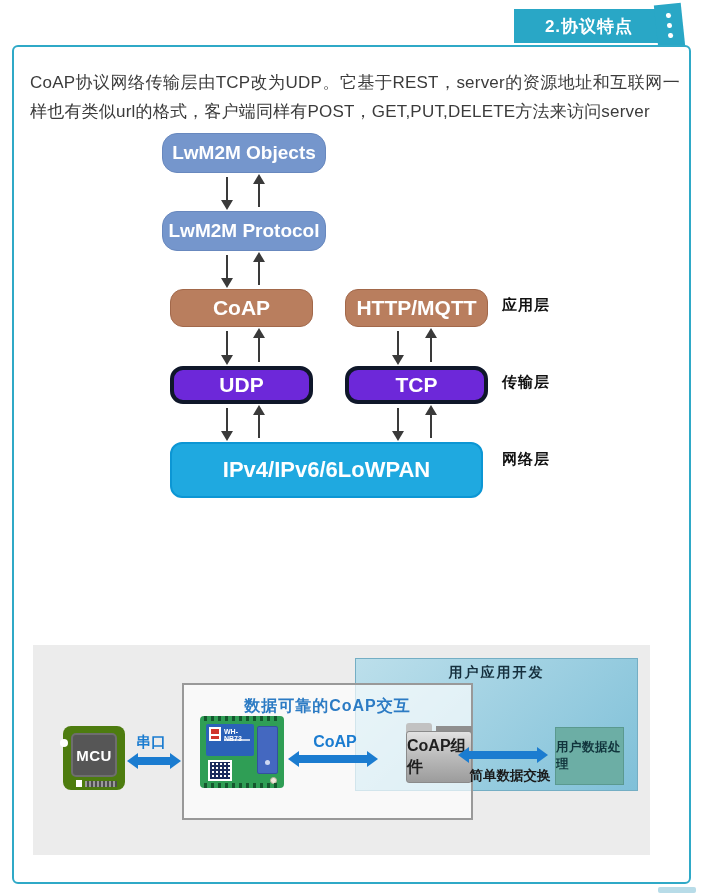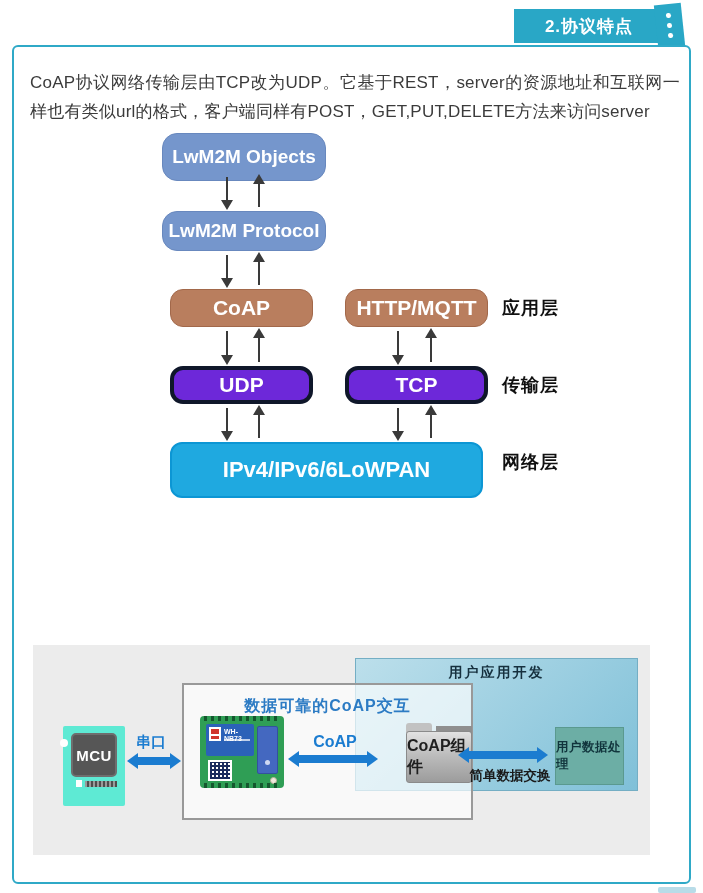--- a/index.html
+++ b/index.html
@@ -25,41 +25,41 @@
   .para1 { top:68px; }
   .para2 { top:492px; }
 
   
   .sbox { position:absolute; display:flex; align-items:center; justify-content:center;
           color:#fff; border-radius:13px; }
   .slate { background:#7596CC; border:1px solid #6888BE; font-size:19px; font-weight:600; }
   .brown { background:#B97E5E; border:1px solid #A2684A; font-size:21px; font-weight:600; }
   .orange { background:#6d28d9; border:4px solid #0f172a; font-size:21px; font-weight:700; }
   .cyanbox { background:#1FA9E0; border:2px solid #0C96D4; font-size:22px; font-weight:700; border-radius:12px; }
-  .layer-label { position:absolute; left:502px; font-size:18px; font-weight:700; color:#111; letter-spacing:1px; }
+  .layer-label { position:absolute; left:502px; font-size:15px; font-weight:700; color:#111; letter-spacing:1px; }
 
   .arr { position:absolute; width:12px; }
   .arr::before { content:''; position:absolute; left:5px; top:2px; bottom:2px; width:2px; background:#3a3a3a; }
   .arr.down::after { content:''; position:absolute; bottom:-1px; left:0;
      border-left:6px solid transparent; border-right:6px solid transparent; border-top:10px solid #3a3a3a; }
   .arr.up::after { content:''; position:absolute; top:-1px; left:0;
      border-left:6px solid transparent; border-right:6px solid transparent; border-bottom:10px solid #3a3a3a; }
 
   
   .gray-panel { position:absolute; left:33px; top:645px; width:617px; height:210px; background:#ECECEC; }
   .cyan-panel { position:absolute; left:355px; top:658px; width:283px; height:133px;
                 background:linear-gradient(135deg,#BCDFEB,#7FC0D8); border:1px solid #74AEC4; }
   .cyan-title { position:absolute; left:355px; top:664px; width:283px; text-align:center;
                 font-size:14px; font-weight:700; color:#16303E; letter-spacing:2px; }
   .white-box { position:absolute; left:182px; top:683px; width:291px; height:137px;
                background:rgba(255,255,255,0.68); border:2px solid #999; }
   .white-box-title { position:absolute; left:182px; top:696px; width:291px; text-align:center;
                font-size:16px; font-weight:700; color:#2C7BC4; letter-spacing:1px; }
 
-  .mcu { position:absolute; left:63px; top:726px; width:62px; height:80px; background:#5eead4; border-radius:2px; }
+  .mcu { position:absolute; left:63px; top:726px; width:62px; height:64px; background:#4d7c0f; border-radius:8px; }
   .mcu .die { position:absolute; left:8px; top:7px; width:46px; height:44px; background:#565656;
               border:2px solid #6e6e6e; border-radius:5px; display:flex; align-items:center; justify-content:center;
               color:#fff; font-size:15px; font-weight:700; letter-spacing:0.5px; }
   .mcu .notch { position:absolute; left:-3px; top:13px; width:8px; height:8px; background:#fff; border-radius:50%; }
   .mcu .pin-dot { position:absolute; left:13px; top:54px; width:6px; height:7px; background:#fff; }
   .mcu .pins { position:absolute; left:22px; top:55px; width:32px; height:6px;
                background:repeating-linear-gradient(90deg,#9a9a9a 0 2px,#4e4e4e 2px 4px); }
 
   .blue-label { position:absolute; color:#1b7cd0; font-weight:700; text-align:center; }
   .harrow { position:absolute; height:8px; background:#1b7cd0; }
@@ -119,21 +119,21 @@
   <div class="dots-deco">
       <i></i>
       <i></i>
       <i></i>
     </div>
 
   <div class="frame"></div>
 
   <div class="para para1">CoAP协议网络传输层由TCP改为UDP。它基于REST，server的资源地址和互联网一样也有类似url的格式，客户端同样有POST，GET,PUT,DELETE方法来访问server</div>
 
-  <div class="sbox slate" style="left:162px;top:133px;width:164px;height:48px;border-radius:15px;">
+  <div class="sbox slate" style="left:162px;top:133px;width:164px;height:40px;border-radius:15px;">
     <span>LwM2M Objects</span>
   </div>
   <div class="sbox slate" style="left:162px;top:211px;width:164px;height:40px;border-radius:15px;">
     <span>LwM2M Protocol</span>
   </div>
   <div class="sbox brown" style="left:170px;top:289px;width:143px;height:38px;">
     <span>CoAP</span>
   </div>
   <div class="sbox brown" style="left:345px;top:289px;width:143px;height:38px;">
     <span>HTTP/MQTT</span>

